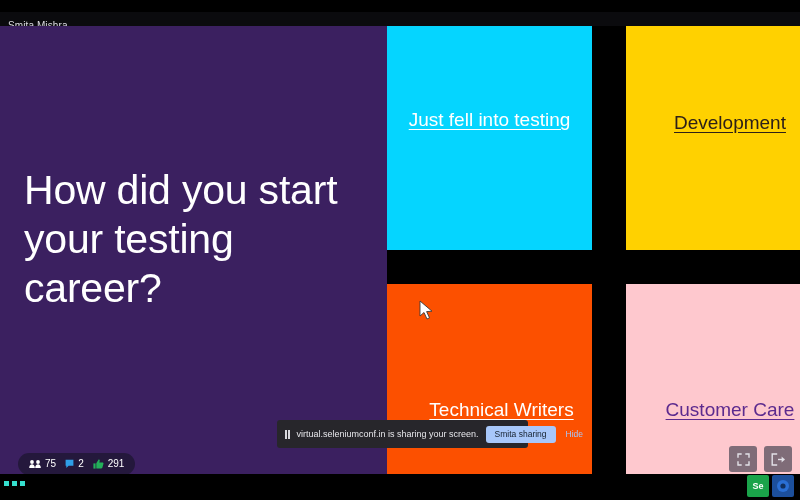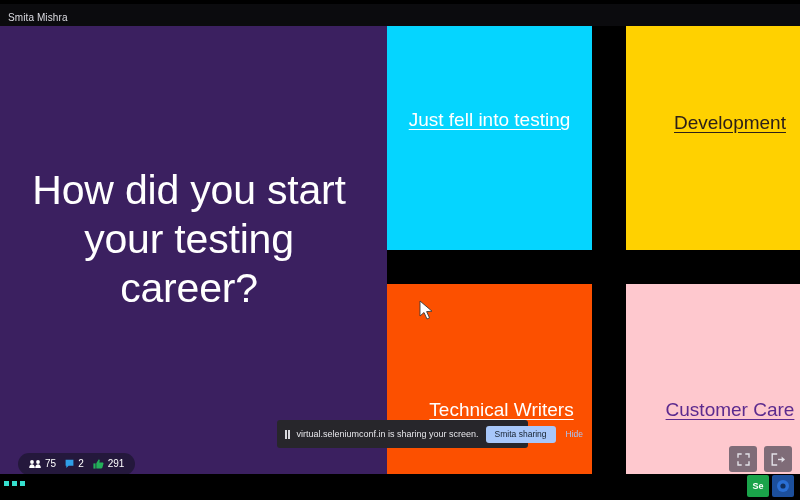--- a/index.html
+++ b/index.html
@@ -12,21 +12,21 @@
     height: 500px;
     position: relative;
     overflow: hidden;
     font-family: "Liberation Sans", sans-serif;
     -webkit-font-smoothing: antialiased;
   }
 
   
   #topbar {
     position: absolute;
-    left: 0; top: 4px;
+    left: 0; top: 12px;
     width: 800px; height: 26px;
     background: #0b0b0e;
     display: flex;
     align-items: center;
   }
   #presenter-name {
     color: #dcdce2;
     font-size: 10px;
     padding-left: 8px;
     letter-spacing: 0.1px;
@@ -51,21 +51,20 @@
   #question-text {
     position: absolute;
     left: 24px;
     top: 140px;
     width: 330px;
     color: #ffffff;
     font-size: 41px;
     line-height: 1.19;
     font-weight: 400;
     letter-spacing: -0.2px;
-    text-align: center;
   }
 
   
   #answer-grid {
     position: absolute;
     left: 387px; top: 0;
     width: 413px; height: 448px;
     display: grid;
     grid-template-columns: 205px 208px;
     grid-template-rows: 224px 224px;

